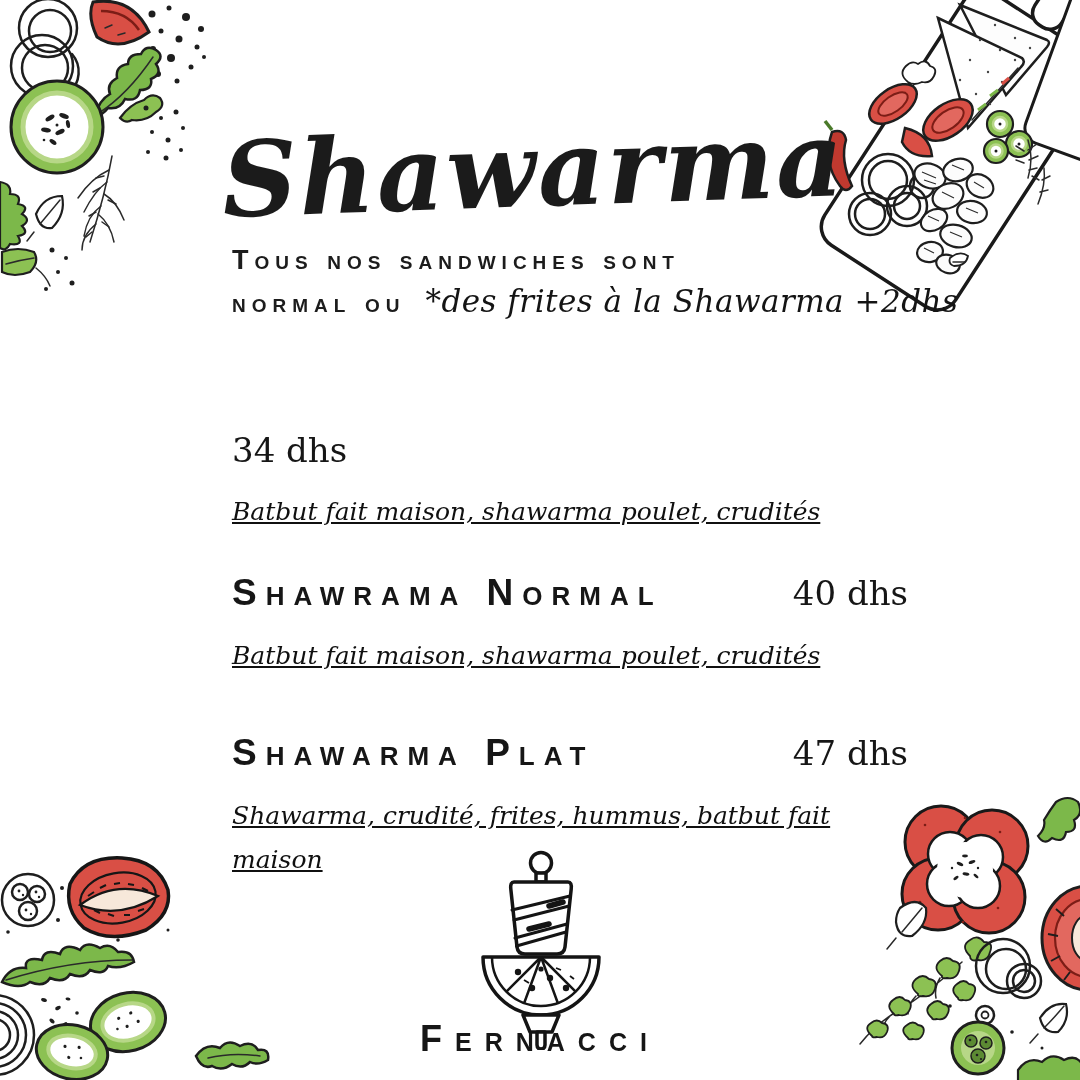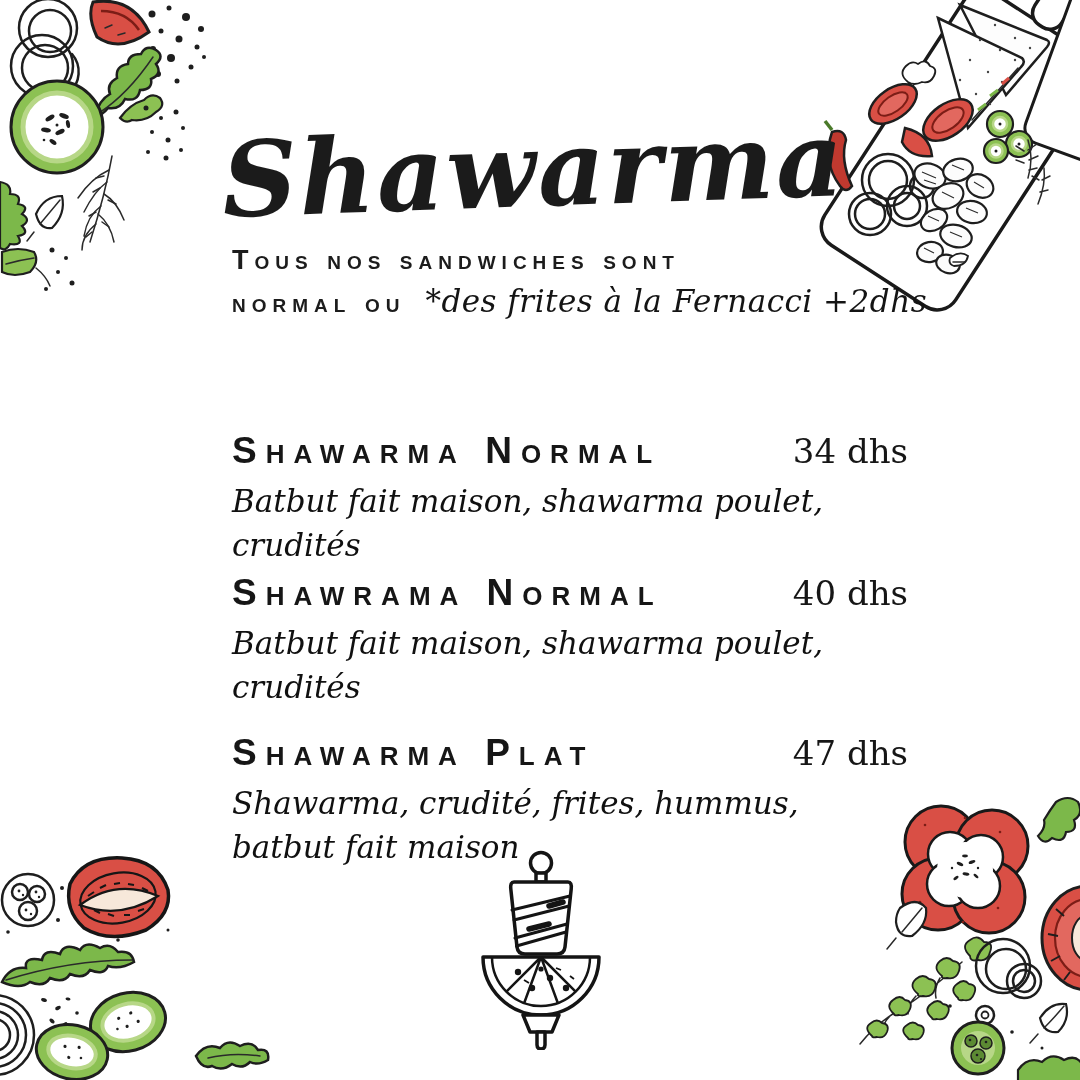--- a/index.html
+++ b/index.html
@@ -20,22 +20,22 @@
             font-variant:small-caps;color:#1c1c1c;white-space:nowrap;}
   .sub-line3{display:flex;align-items:baseline;gap:20px;}
   .note{font-family:"DejaVu Serif",serif;font-style:italic;font-weight:400;
         font-size:31px;letter-spacing:0.5px;font-variant:normal;color:#141414;white-space:nowrap;}
 
   .item{position:absolute;left:232px;width:676px;}
   .item-row{display:flex;justify-content:space-between;align-items:baseline;}
   .iname{font-weight:700;font-size:37px;letter-spacing:9px;font-variant:small-caps;
          color:#161616;white-space:nowrap;}
   .iprice{font-family:"DejaVu Serif",serif;font-size:34px;color:#161616;white-space:nowrap;}
-  .idesc{font-family:"DejaVu Serif",serif;font-style:italic;font-size:31px;
-         line-height:44px;color:#101010;margin-top:7px;}
+  .idesc{font-family:"DejaVu Serif",serif;font-style:italic;font-size:25px;
+         line-height:44px;color:#101010;margin-top:20px;text-decoration:underline;}
 
   .logo{position:absolute;left:466px;top:848px;}
   .brand{position:absolute;left:0;top:1018px;width:1080px;text-align:center;
          font-weight:700;font-size:36px;letter-spacing:13px;font-variant:small-caps;color:#161616;}
 
   svg .st{fill:none;stroke:#1e1e1e;stroke-width:2.5;stroke-linecap:round;stroke-linejoin:round;}
   svg .thin{fill:none;stroke:#2a2a2a;stroke-width:1.5;stroke-linecap:round;}
 </style>
 </head>
 <body>
@@ -388,27 +388,26 @@
         <circle cx="222" cy="268" r="1.5" fill="#1e1e1e"></circle>
     </g>
   </svg>
 
   <h1 class="title">Shawarma</h1>
 
   <div class="subtitle">
     <div class="sub-line">Tous nos sandwiches sont</div>
     <div class="sub-line sub-line3">
       <span>normal ou</span>
-      <span class="note">*des frites à la Fernacci +2dhs</span>
+      <span class="note">*des frites à la Shawarma +2dhs</span>
     </div>
   </div>
 
   <div class="item" style="top:430px">
     <div class="item-row">
-      <span class="iname">Shawarma Normal</span>
       <span class="iprice">34 dhs</span>
     </div>
     <div class="idesc">Batbut fait maison, shawarma poulet, crudités</div>
   </div>
 
   <div class="item" style="top:572px">
     <div class="item-row">
       <span class="iname">Shawrama Normal</span>
       <span class="iprice">40 dhs</span>
     </div>
@@ -448,14 +447,15 @@
       <circle cx="100" cy="140" r="3.2"></circle>
         <circle cx="75" cy="121" r="2.6"></circle>
       <path d="M58,132 l5,3 M90,120 l5,2 M104,128 l4,3" stroke="#141414" stroke-width="1.8"></path>
     </g>
     <g fill="#ffffff" stroke="#141414" stroke-width="3.5" stroke-linejoin="round">
       <path d="M57,167 L93,167 L86,184 L64,184 Z"></path>
       <path d="M71,184 h8 v13 q0,4 -4,4 q-4,0 -4,-4 Z"></path>
     </g>
   </svg>
 
+  <div class="brand">Fernacci</div>
 
 </div>
 
 </body></html>

